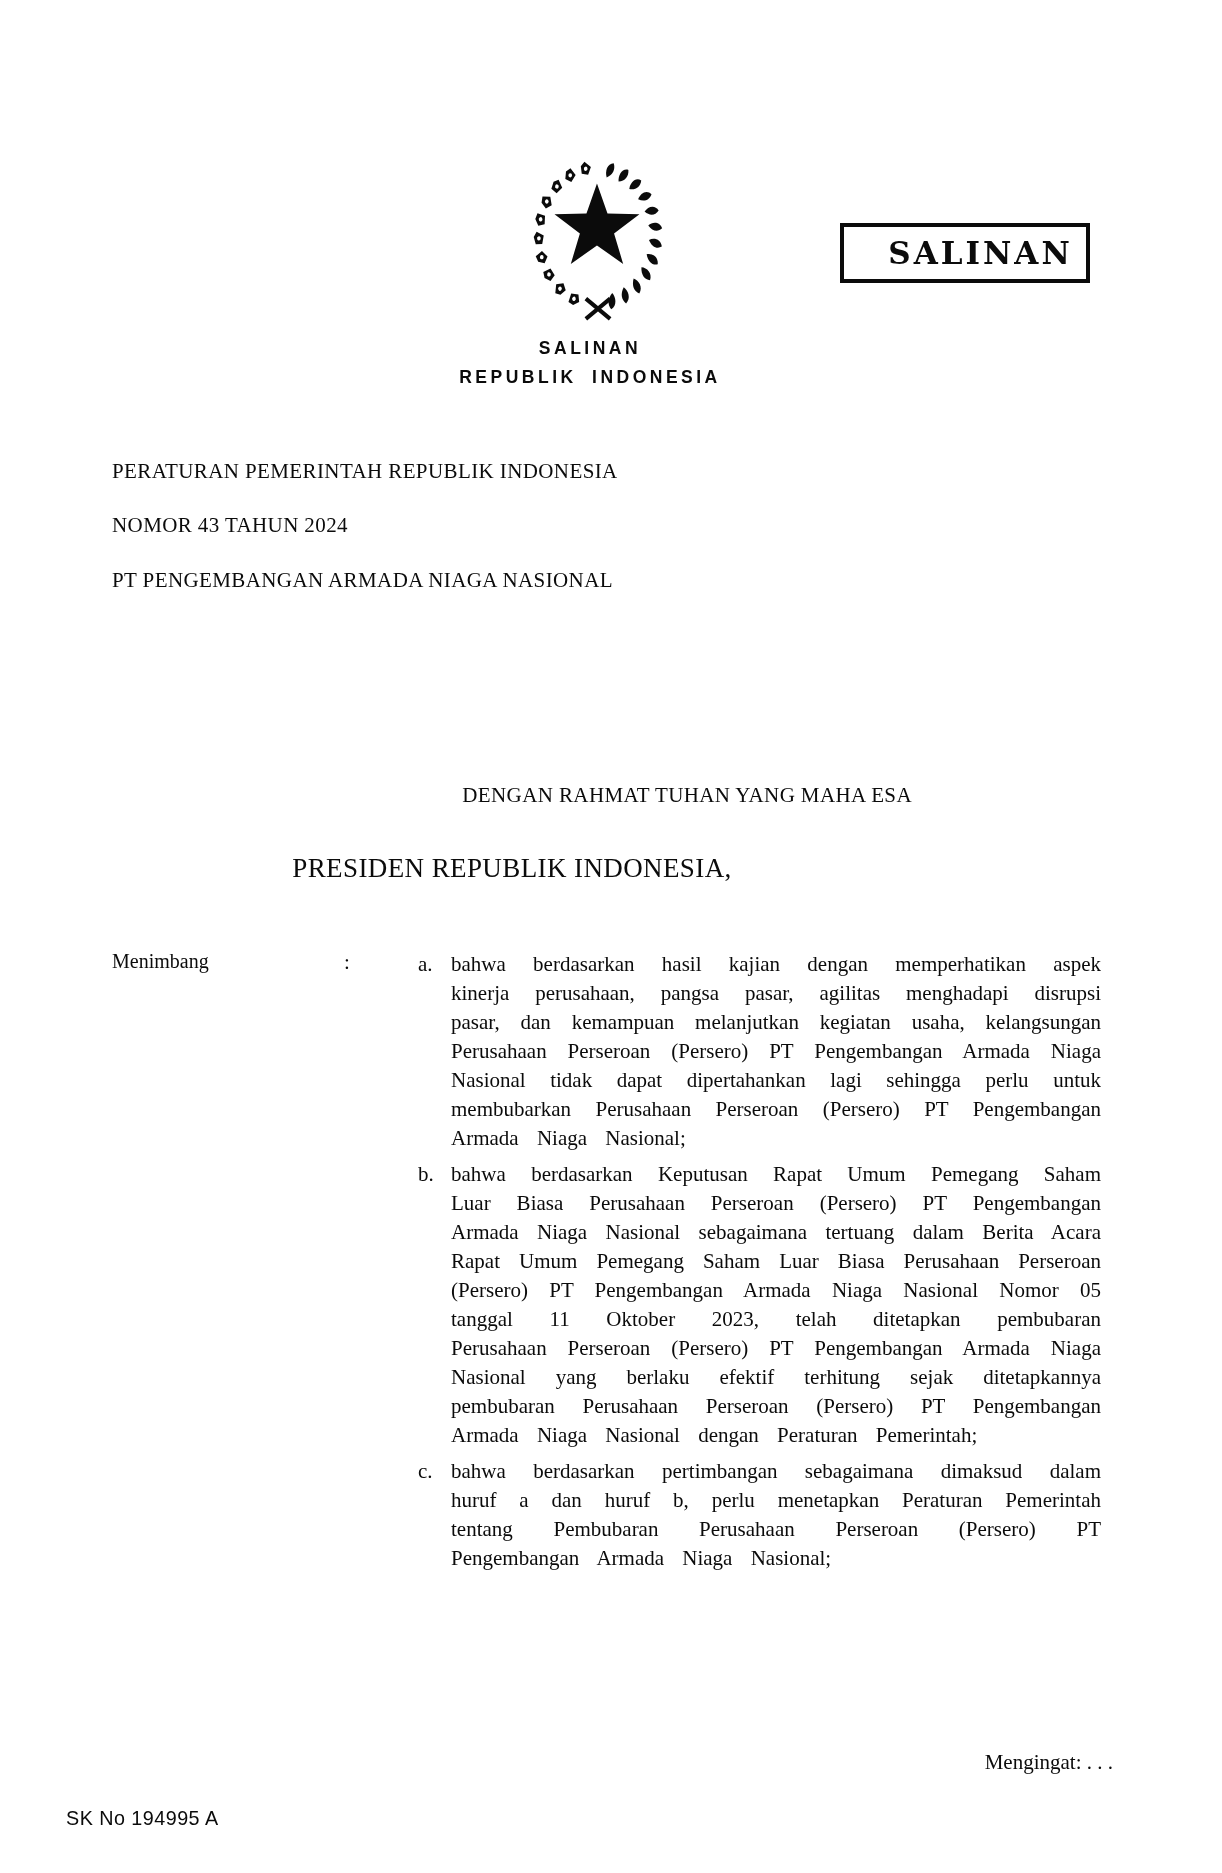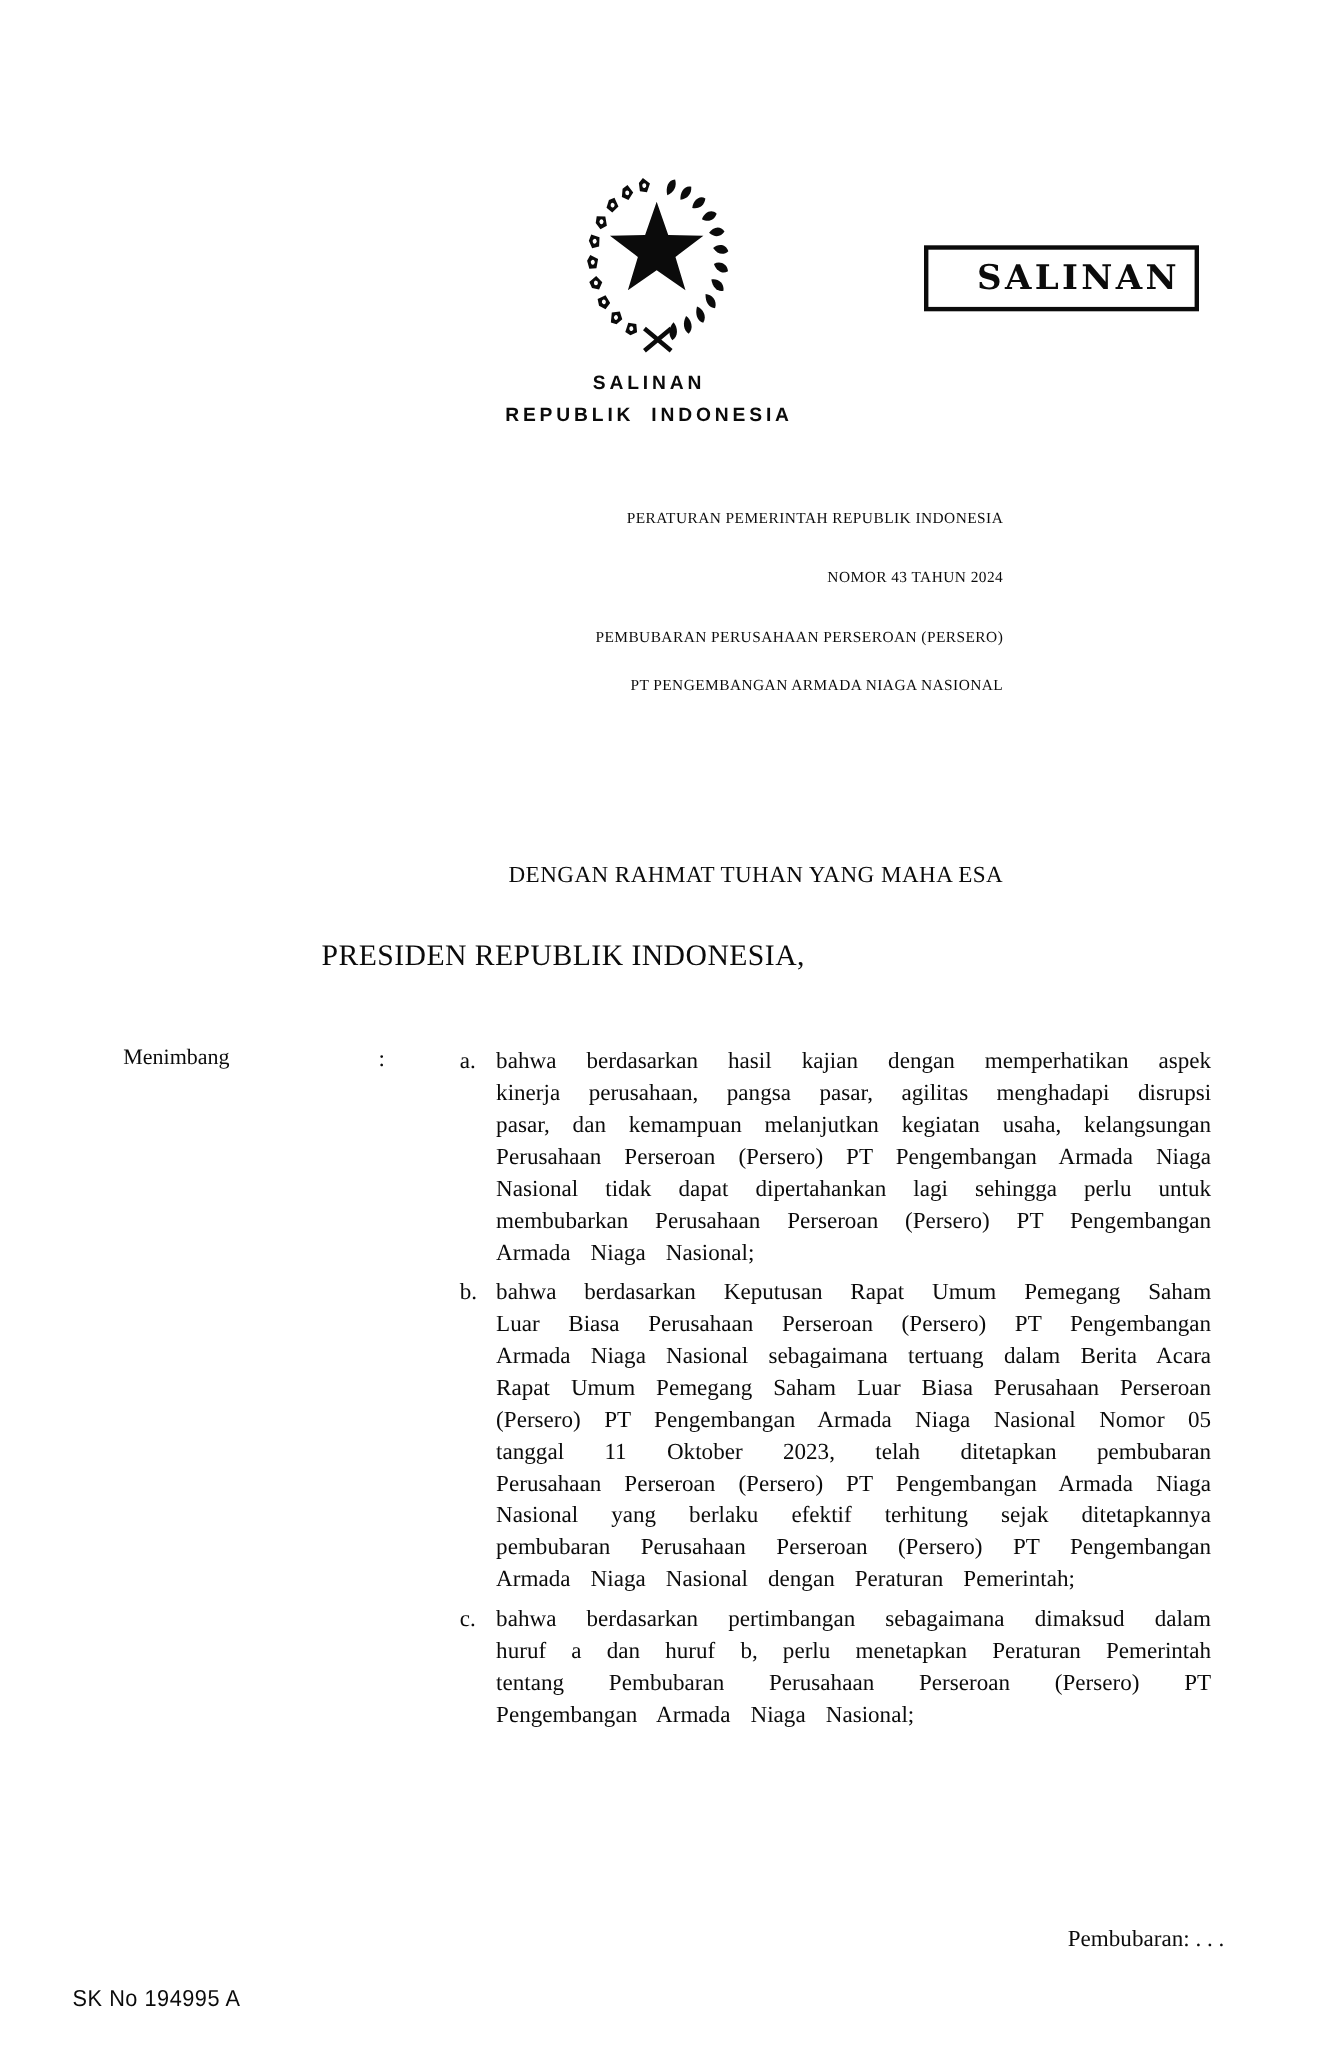--- a/index.html
+++ b/index.html
@@ -18,22 +18,22 @@
     font-family:"Liberation Sans", sans-serif;font-weight:700;
     font-size:17.5px;line-height:29px;letter-spacing:3.5px;word-spacing:7px;}
 
   
   .salinan-box{left:840px;top:223px;width:250px;height:60px;border:4px solid #0b0b0b;
     display:flex;align-items:center;justify-content:center;box-sizing:border-box;padding-left:31px;}
   .salinan-box span{font-family:"DejaVu Serif", serif;font-weight:700;
     font-size:31px;letter-spacing:3px;}
 
   
-  .title-block{left:112px;top:461px;width:800px;text-align:right;
-    font-size:14px;line-height:21px;letter-spacing:0.4px;}
+  .title-block{left:112px;top:461px;width:800px;text-align:left;
+    font-size:21px;line-height:21px;letter-spacing:0.4px;}
   .title-line-1{height:54px;}
   .title-line-2{height:55px;}
   .title-line-3{height:57px;}
   .title-line-4{height:43px;}
 
   .invocation{left:112px;top:783px;width:800px;text-align:right;
     font-size:21px;letter-spacing:0.4px;}
   .authority{left:112px;top:853px;width:800px;text-align:center;
     font-size:27px;letter-spacing:0.4px;}
 
@@ -143,21 +143,20 @@
 </div>
 
 <div class="abs letterhead">
   <div>SALINAN</div>
   <div>REPUBLIK INDONESIA</div>
 </div>
 
 <div class="abs title-block">
   <div class="title-line-1">PERATURAN PEMERINTAH REPUBLIK INDONESIA</div>
   <div class="title-line-2">NOMOR 43 TAHUN 2024</div>
-  <div class="title-line-4">PEMBUBARAN PERUSAHAAN PERSEROAN (PERSERO)</div>
   <div class="title-line-5">PT PENGEMBANGAN ARMADA NIAGA NASIONAL</div>
 </div>
 
 <div class="abs invocation">DENGAN RAHMAT TUHAN YANG MAHA ESA</div>
 <div class="abs authority">PRESIDEN REPUBLIK INDONESIA,</div>
 
 <div class="abs considerations">
   <div class="consider-label">Menimbang</div>
   <div class="consider-colon">:</div>
   <div class="consider-items">
@@ -169,15 +168,15 @@
       <span class="item-letter">b.</span>
       <span class="item-text">bahwa berdasarkan Keputusan Rapat Umum Pemegang Saham Luar Biasa Perusahaan Perseroan (Persero) PT Pengembangan Armada Niaga Nasional sebagaimana tertuang dalam Berita Acara Rapat Umum Pemegang Saham Luar Biasa Perusahaan Perseroan (Persero) PT Pengembangan Armada Niaga Nasional Nomor 05 tanggal 11 Oktober 2023, telah ditetapkan pembubaran Perusahaan Perseroan (Persero) PT Pengembangan Armada Niaga Nasional yang berlaku efektif terhitung sejak ditetapkannya pembubaran Perusahaan Perseroan (Persero) PT Pengembangan Armada Niaga Nasional dengan Peraturan Pemerintah;</span>
     </div>
     <div class="consider-item">
       <span class="item-letter">c.</span>
       <span class="item-text">bahwa berdasarkan pertimbangan sebagaimana dimaksud dalam huruf a dan huruf b, perlu menetapkan Peraturan Pemerintah tentang Pembubaran Perusahaan Perseroan (Persero) PT Pengembangan Armada Niaga Nasional;</span>
     </div>
   </div>
 </div>
 
-<div class="abs continuation">Pembubaran: . . .</div>
+<div class="abs continuation">Mengingat: . . .</div>
 
 <div class="abs footer-code">SK No 194995 A</div>
 
 </body></html>

